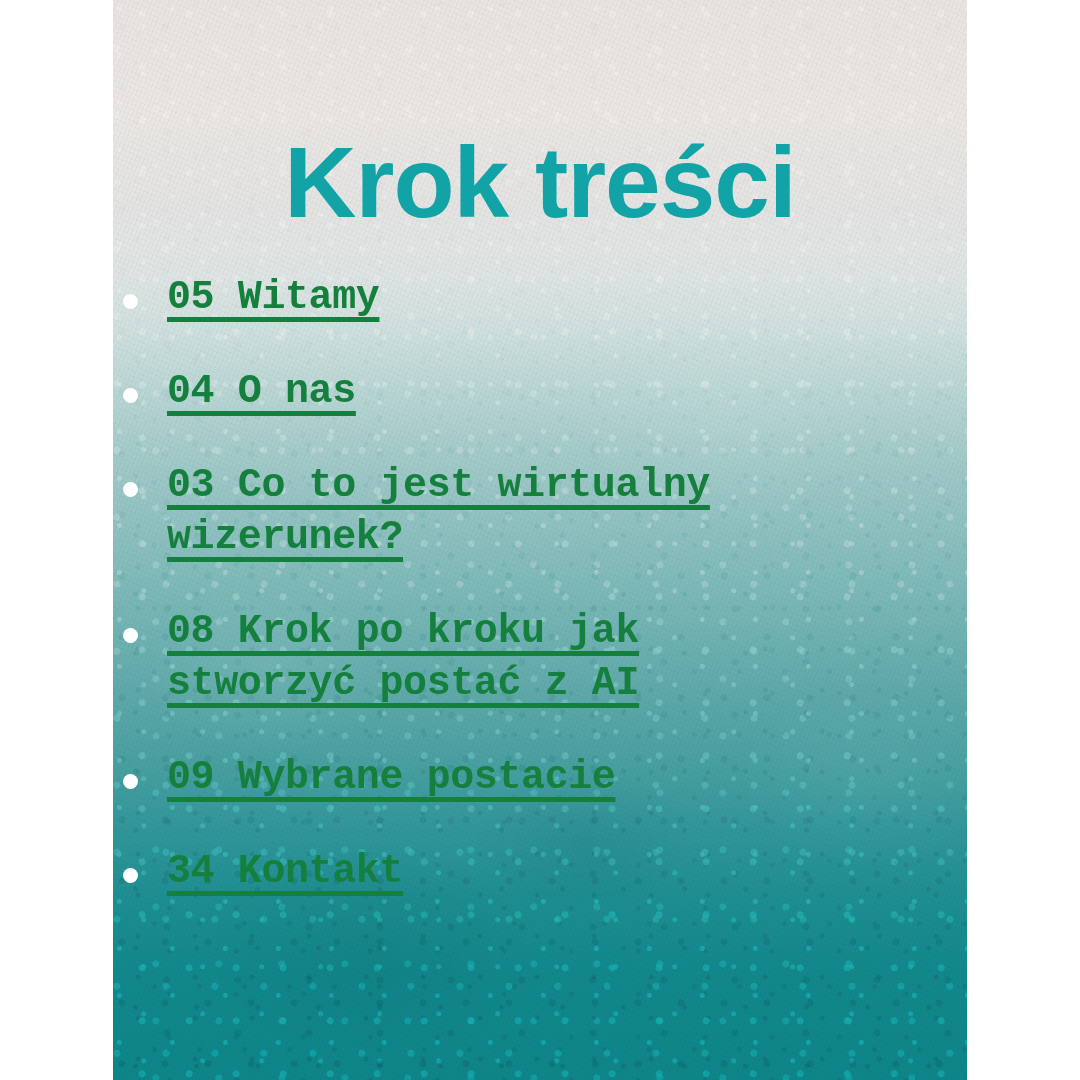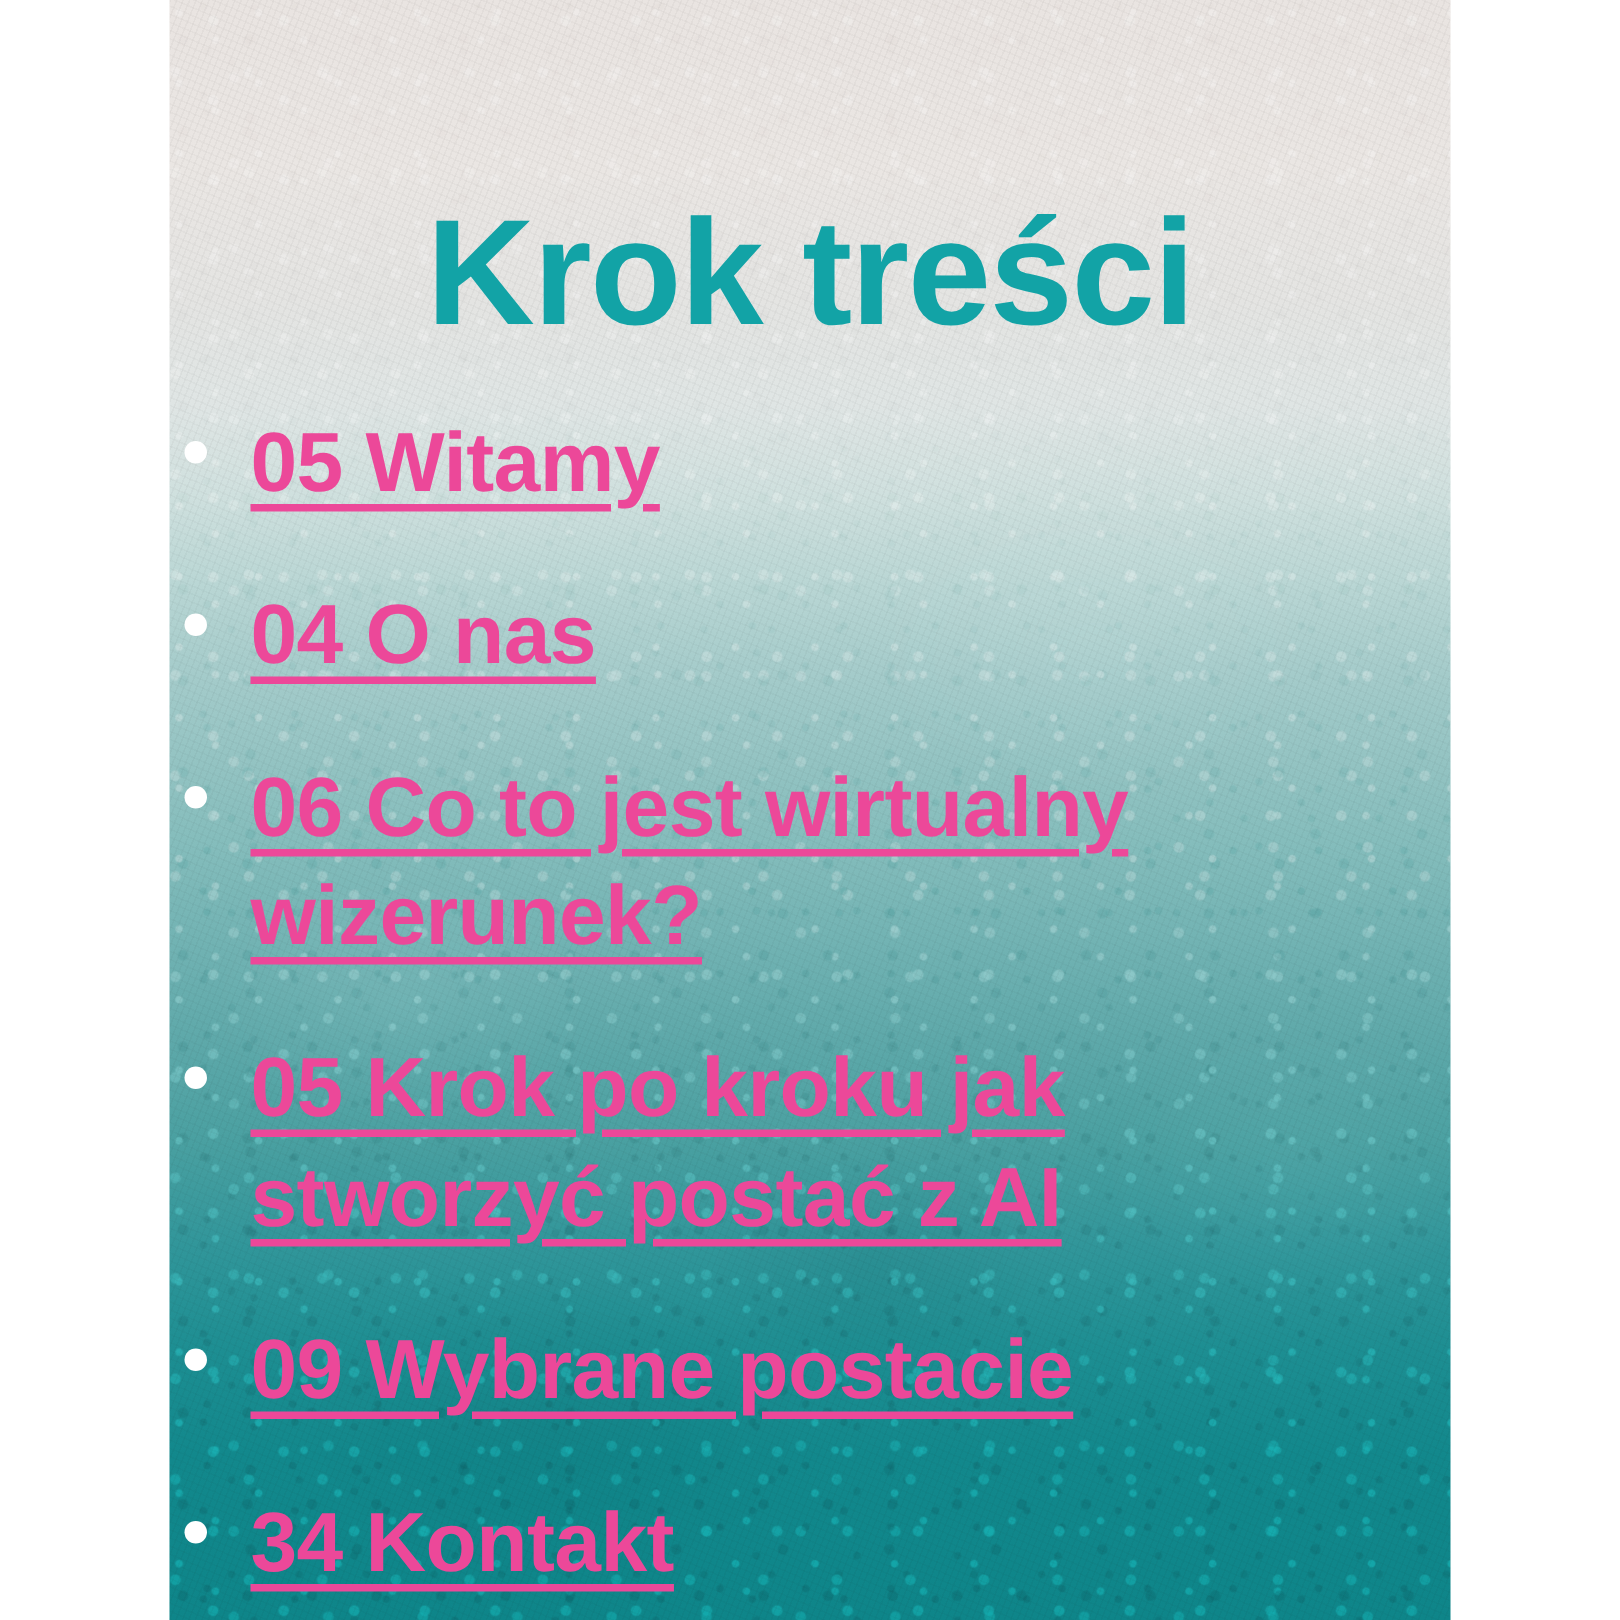--- a/index.html
+++ b/index.html
@@ -142,30 +142,31 @@
     left: 8px;
     top: 22px;
     width: 15px;
     height: 15px;
     border-radius: 50%;
     background: #ffffff;
   }
 
   .toc-link {
     display: inline;
-    font-size: 56px;
+    font-size: 40px;
     line-height: 1.30;
     font-weight: 700;
-    color: #ec4899;
+    color: #15803d;
     text-decoration: underline;
     text-decoration-thickness: 5px;
     text-underline-offset: 9px;
     letter-spacing: -0.4px;
     -webkit-box-decoration-break: clone;
     box-decoration-break: clone;
+    font-family: Liberation Mono, monospace;
   }
 </style>
 </head>
 <body>
 
 <div id="slide">
 
   <div id="panel">
     <div id="grain-a"></div>
     <div id="grain-b"></div>
@@ -183,26 +184,26 @@
         <a class="toc-link" href="#">05 Witamy</a>
       </li>
 
       <li class="toc-item">
         <span class="toc-bullet"></span>
         <a class="toc-link" href="#">04 O nas</a>
       </li>
 
       <li class="toc-item">
         <span class="toc-bullet"></span>
-        <a class="toc-link" href="#">06 Co to jest wirtualny wizerunek?</a>
-      </li>
-
-      <li class="toc-item">
-        <span class="toc-bullet"></span>
-        <a class="toc-link" href="#">05 Krok po kroku jak stworzyć postać z AI</a>
+        <a class="toc-link" href="#">03 Co to jest wirtualny wizerunek?</a>
+      </li>
+
+      <li class="toc-item">
+        <span class="toc-bullet"></span>
+        <a class="toc-link" href="#">08 Krok po kroku jak stworzyć postać z AI</a>
       </li>
 
       <li class="toc-item">
         <span class="toc-bullet"></span>
         <a class="toc-link" href="#">09 Wybrane postacie</a>
       </li>
 
       <li class="toc-item">
         <span class="toc-bullet"></span>
         <a class="toc-link" href="#">34 Kontakt</a>

